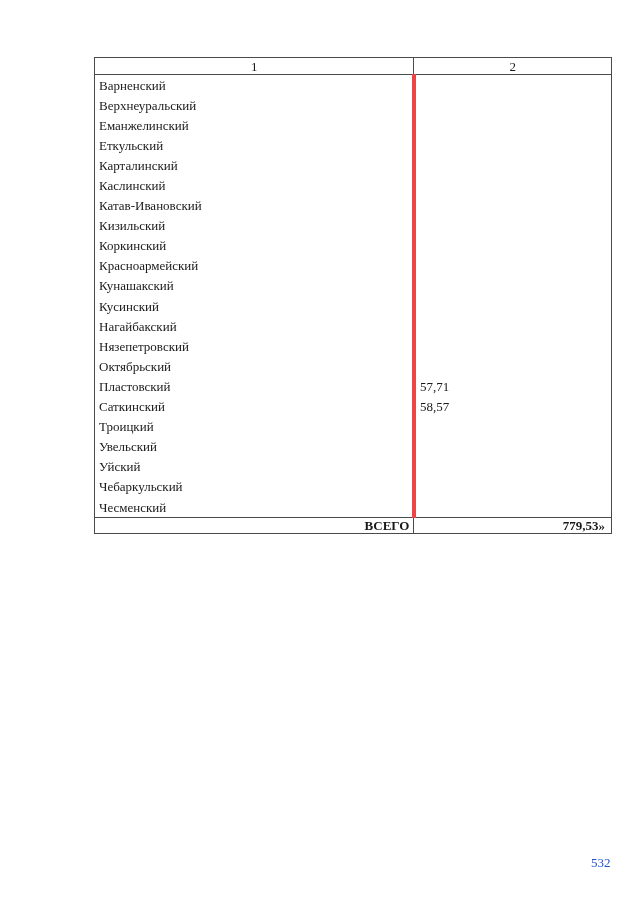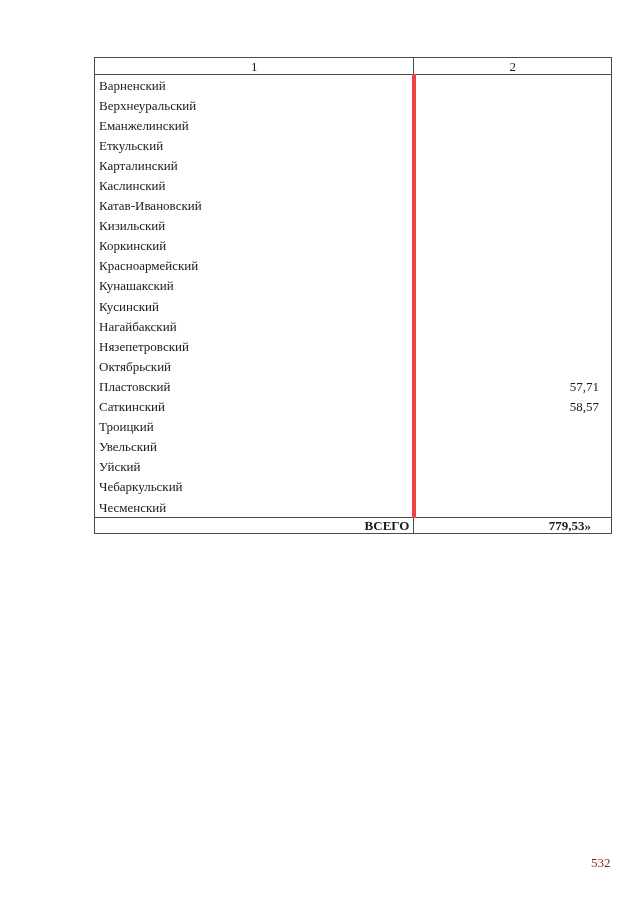--- a/index.html
+++ b/index.html
@@ -45,36 +45,35 @@
   .row td {
     height: 20.1px;
   }
   .row td.name {
     border-left: 1px solid #4a4a4a;
     border-right: 4px solid #ef4444;
     text-align: left;
   }
   .row td.val {
     border-right: 1px solid #4a4a4a;
-    text-align: right;
     padding-right: 12px;
   }
   .total td {
     height: 15px;
     font-weight: bold;
     border: 1px solid #4a4a4a;
   }
   .total td.name { text-align: right; }
-  .total td.val { text-align: right; padding-right: 20px; }
+  .total td.val { text-align: right; padding-right: 6px; }
   .page-number {
     position: absolute;
     left: 591px;
     top: 855px;
     font-size: 13px;
-    color: #7f1d1d;
+    color: #1d4ed8;
   }
 </style>
 </head>
 <body>
 
 <div class="page">
   <table class="data-table">
     <colgroup>
         <col class="c1">
         <col class="c2">

